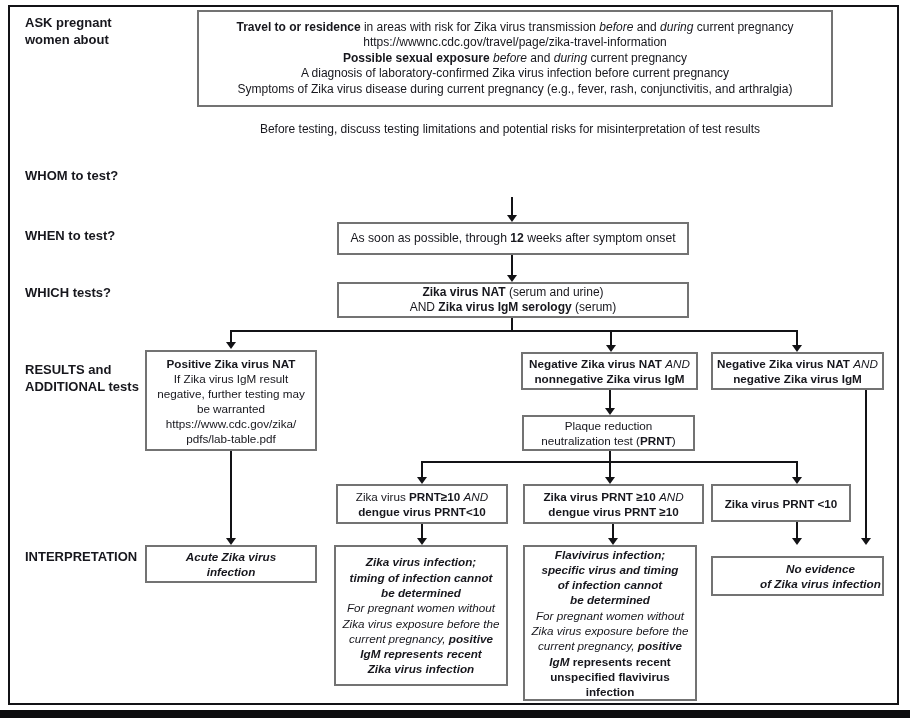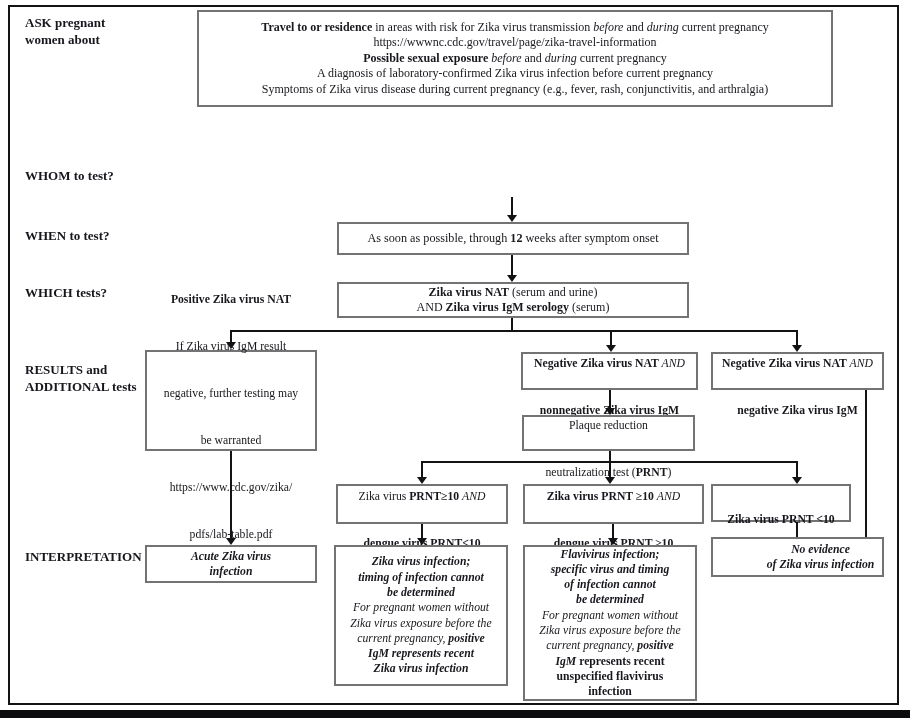--- a/index.html
+++ b/index.html
@@ -1,32 +1,32 @@
 <!DOCTYPE html>
 <html><head>
 <meta charset="utf-8">
 <style>
   html,body{margin:0;padding:0;background:#fff;}
   #fig{
     position:relative;width:910px;height:720px;background:#ffffff;
-    font-family:Liberation Serif, serif;color:#17171d;overflow:hidden;
+    font-family:Liberation Sans, sans-serif;color:#17171d;overflow:hidden;
   }
   .b{font-weight:bold;}
   .i{font-style:italic;}
   .box{
     position:absolute;border:2px solid #737373;background:#fff;
     display:flex;flex-direction:column;justify-content:center;align-items:center;
     text-align:center;box-sizing:border-box;
   }
   .box .ln{white-space:nowrap;}
   .lbl{position:absolute;font-weight:bold;font-size:13px;line-height:17px;}
   .lbl .ln{white-space:nowrap;}
   .fs12 .ln{font-size:12px;line-height:15.4px;}
   .fs122 .ln{font-size:12.2px;line-height:15.6px;}
-  .fsS .ln{font-size:11.7px;line-height:15px;margin-top:32px;}
+  .fsS .ln{font-size:11.7px;line-height:15px;}
   .fsI .ln{font-size:11.7px;line-height:15.3px;}
   .vline{position:absolute;width:2px;background:#131316;}
   .hline{position:absolute;height:2px;background:#131316;}
   .ah{position:absolute;width:0;height:0;border-left:5px solid transparent;
       border-right:5px solid transparent;border-top:7px solid #131316;}
   .note{position:absolute;font-size:12px;text-align:center;}
   .border-outer{position:absolute;left:8px;top:5px;width:891px;height:700px;
       border:2.5px solid #131316;box-sizing:border-box;}
   .bottom-rule{position:absolute;left:0;top:710px;width:910px;height:8px;background:#0c0c0e;}
 </style>
@@ -60,20 +60,21 @@
   </div>
 
   <div class="box fs12" style="left:197px;top:10px;width:636px;height:97px;">
       <div class="ln"><span class="b">Travel to or residence</span><span> in areas with risk for Zika virus transmission </span><span class="i">before</span><span> and </span><span class="i">during</span><span> current pregnancy</span></div>
       <div class="ln"><span>https://wwwnc.cdc.gov/travel/page/zika-travel-information</span></div>
       <div class="ln"><span class="b">Possible sexual exposure</span><span> </span><span class="i">before</span><span> and </span><span class="i">during</span><span> current pregnancy</span></div>
       <div class="ln"><span>A diagnosis of laboratory-confirmed Zika virus infection before current pregnancy</span></div>
       <div class="ln"><span>Symptoms of Zika virus disease during current pregnancy (e.g., fever, rash, conjunctivitis, and arthralgia)</span></div>
     </div>
 
+  <div class="note" style="left:160px;top:122px;width:700px;">Before testing, discuss testing limitations and potential risks for misinterpretation of test results</div>
 
 
   <div class="vline" style="left:511px;top:197px;height:19px;"></div>
   <div class="ah" style="left:507px;top:215px;"></div>
 
   <div class="box fs122" style="left:337px;top:222px;width:352px;height:33px;">
       <div class="ln"><span>As soon as possible, through </span><span class="b">12</span><span> weeks after symptom onset</span></div>
     </div>
 
   <div class="vline" style="left:511px;top:255px;height:20px;"></div>
@@ -169,18 +170,18 @@
       <div class="ln"><span class="b i">specific virus and timing</span></div>
       <div class="ln"><span class="b i">of infection cannot</span></div>
       <div class="ln"><span class="b i">be determined</span></div>
       <div class="ln"><span class="i">For pregnant women without</span></div>
       <div class="ln"><span class="i">Zika virus exposure before the</span></div>
       <div class="ln"><span class="i">current pregnancy, </span><span class="b i">positive</span></div>
       <div class="ln"><span class="b i">IgM</span><span class="b"> represents recent</span></div>
       <div class="ln"><span class="b">unspecified flavivirus</span></div>
       <div class="ln"><span class="b">infection</span></div>
     </div>
-  <div class="box fsI" style="left:711px;top:537px;width:173px;height:40px;padding-left:46px;">
+  <div class="box fsI" style="left:711px;top:556px;width:173px;height:40px;padding-left:46px;">
       <div class="ln"><span class="b i">No evidence</span></div>
       <div class="ln"><span class="b i">of Zika virus infection</span></div>
     </div>
 
 </div>
 
 </body></html>

